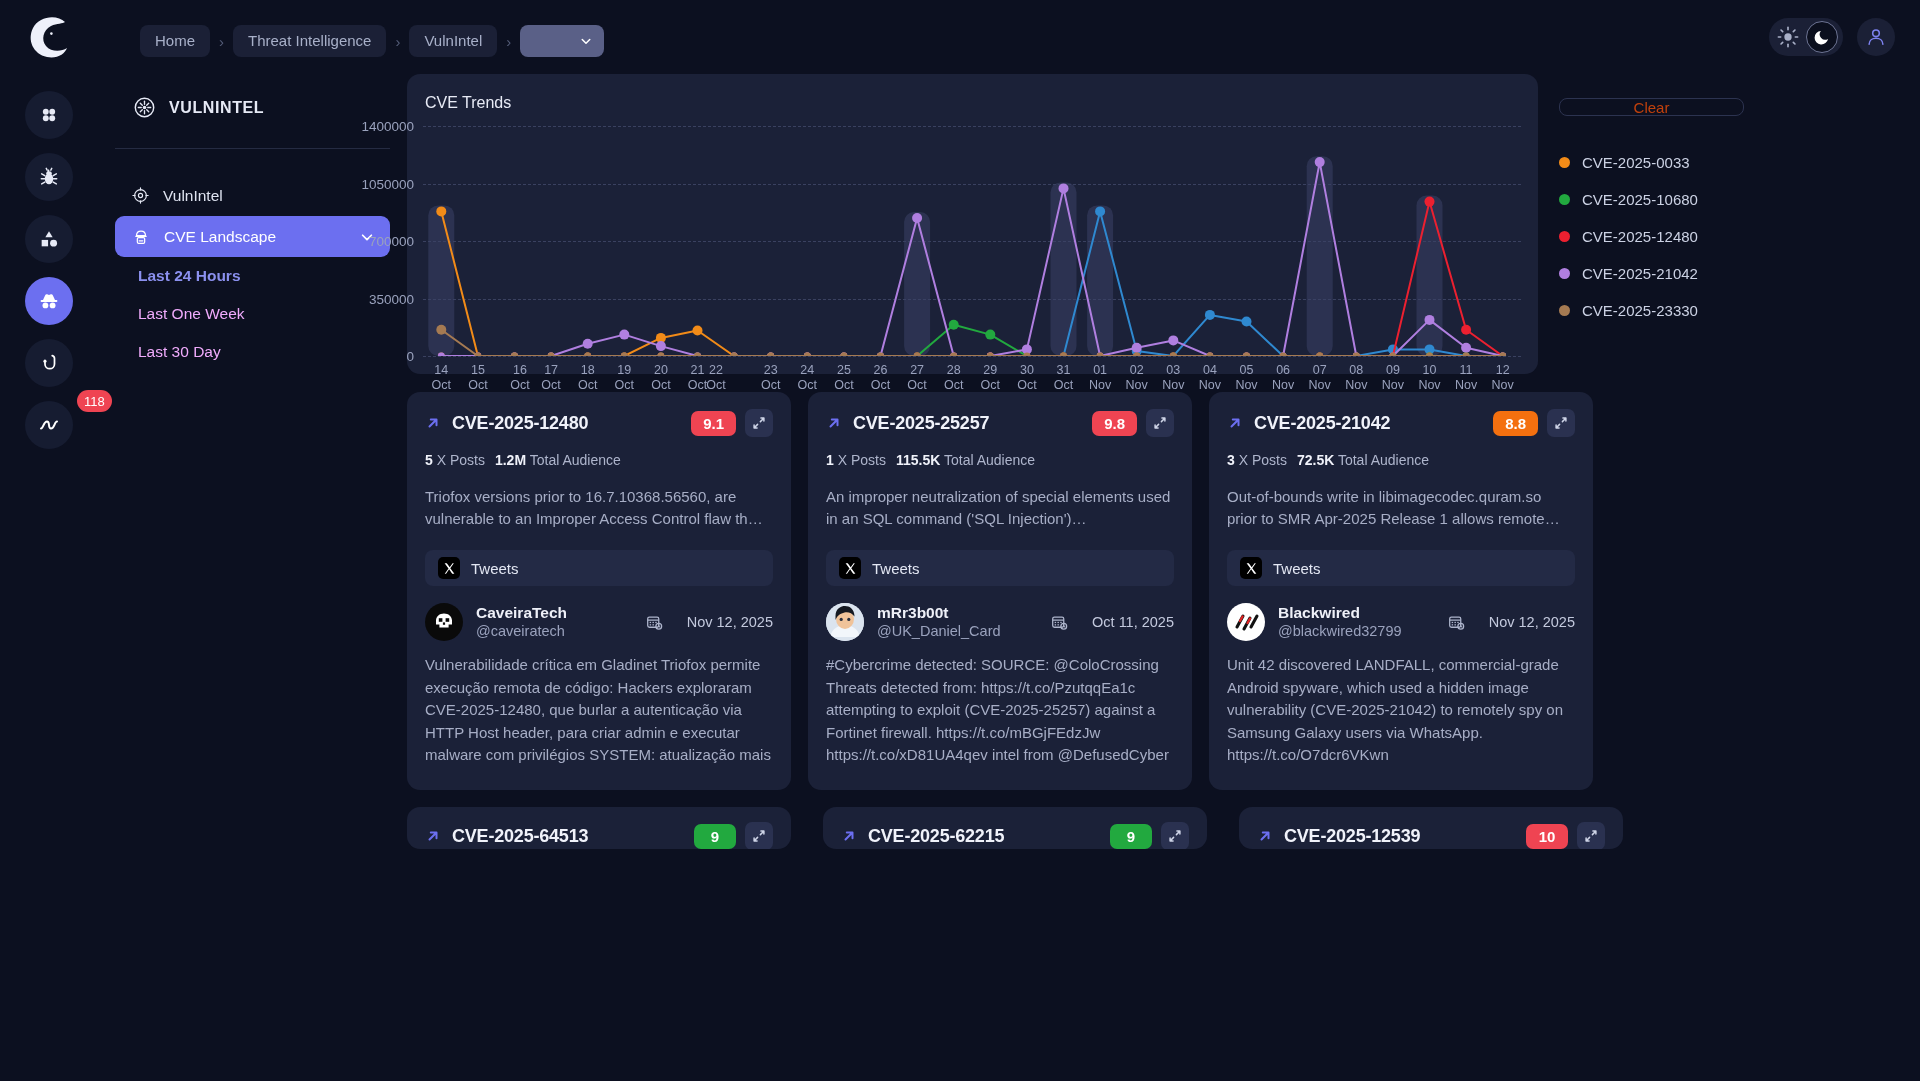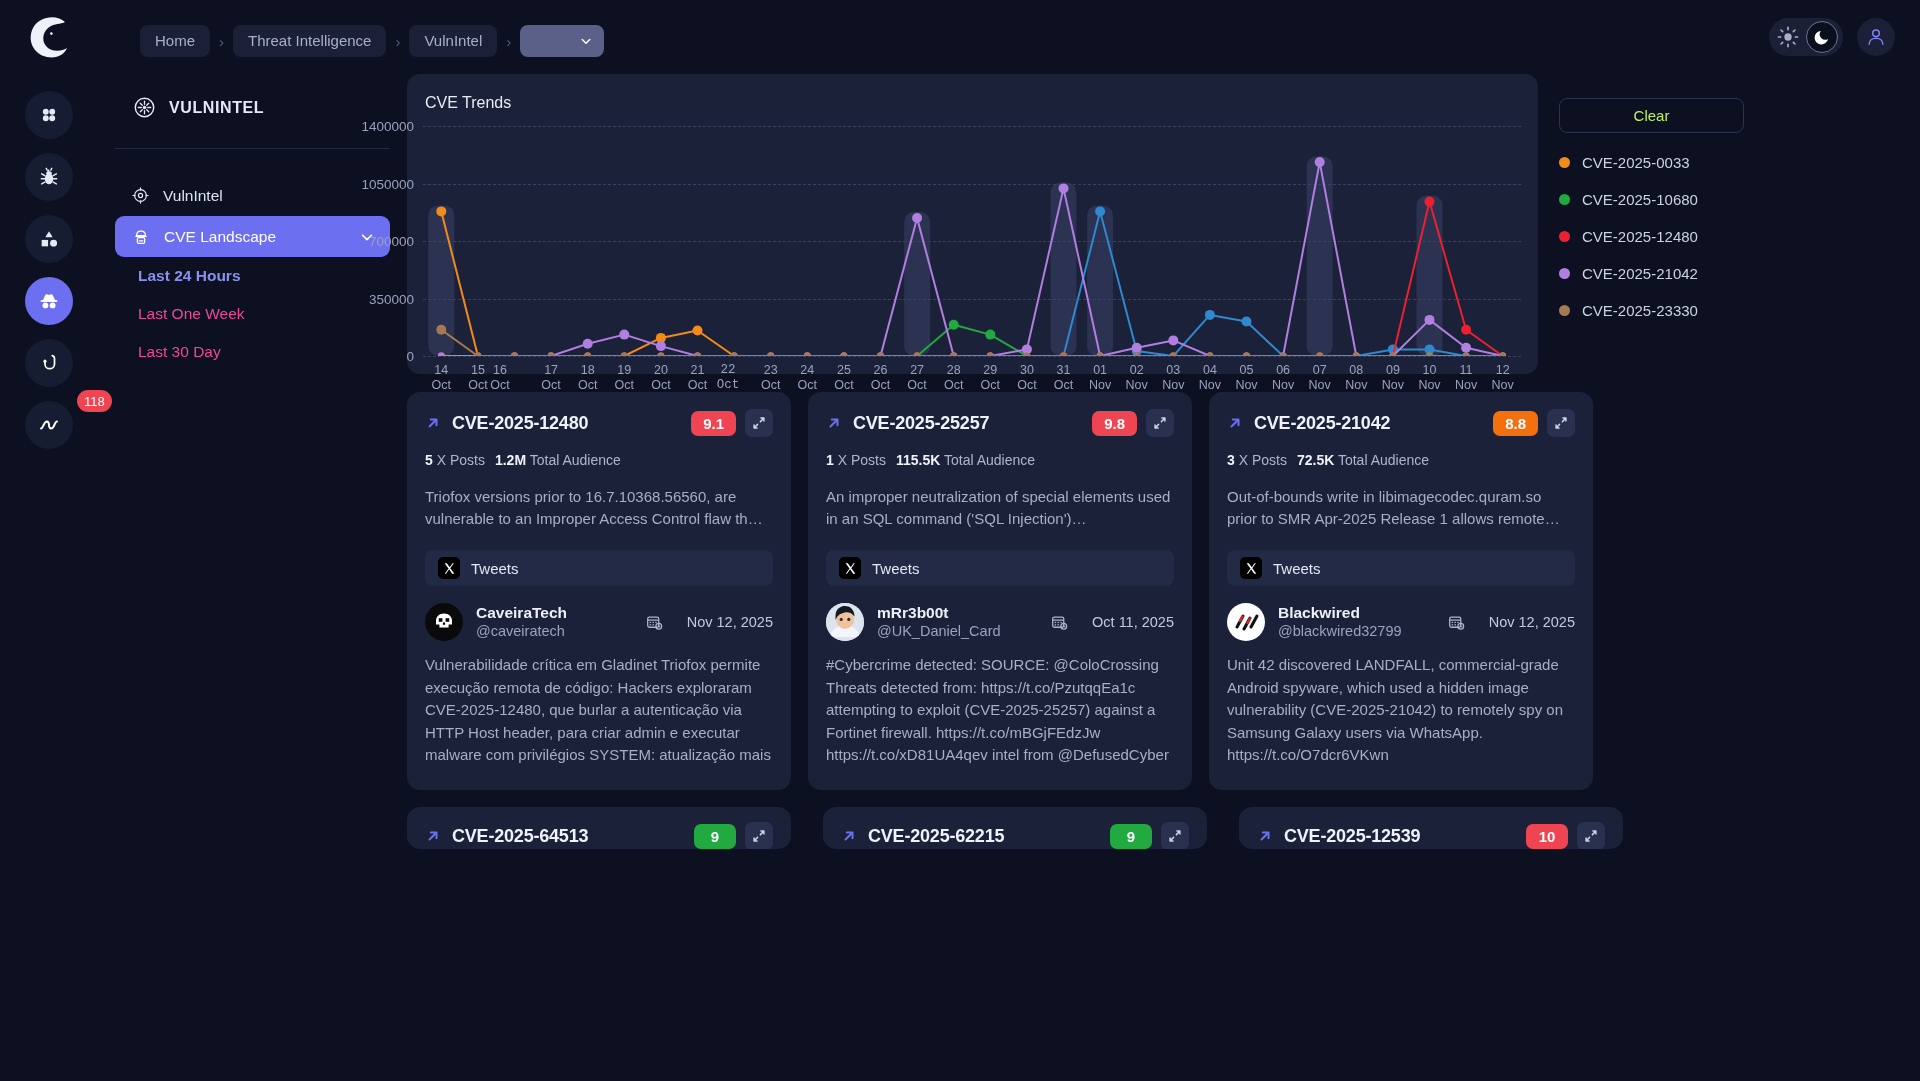--- a/index.html
+++ b/index.html
@@ -65,43 +65,43 @@
   .nav { padding: 26px 0 0 5px; }
   .nav-item {
     display: flex; align-items: center; gap: 13px;
     height: 41px; padding: 0 16px; margin: 0 20px 0 0; border-radius: 9px;
     color: #dfe3f0; font-size: 15.5px;
   }
   .nav-item.active { background: #6c6ff0; color: #ffffff; }
   .nav-item .nav-chev { margin-left: auto; width: 14px; height: 14px; }
   .nav-sub {
     padding: 0 0 0 23px; height: 38px; display: flex; align-items: center;
-    font-size: 15.5px; color: #ec4899;
+    font-size: 15.5px; color: #f0abfc;
   }
   .nav-sub.current { color: #8b90ee; font-weight: 700; }
 
   
   .main { position: absolute; left: 407px; top: 72px; width: 1513px; height: 1009px; }
 
   .chart-card {
     position: absolute; left: 0; top: 2px; width: 1131px; height: 300px;
     background: #1b2138; border-radius: 13px;
   }
   .chart-title { position: absolute; left: 18px; top: 20px; color: #e8ebf6; font-size: 16px; }
 
   .plot { position: absolute; left: 16px; top: 52px; width: 1098px; height: 230px; }
   .ytick { position: absolute; right: 100%; transform: translateY(-50%); margin-right: 9px;
            color: #9aa2bd; font-size: 13.5px; white-space: nowrap; }
   .gridline { position: absolute; left: 0; right: 0; height: 0; border-top: 1.5px dashed #3a4160; }
   .xlab { position: absolute; top: 100%; margin-top: 7px; transform: translateX(-50%);
           color: #9aa2bd; font-size: 12.5px; text-align: center; line-height: 15px; width: 30px; }
 
   .clear-btn {
-    position: absolute; left: 1152px; top: 26px; width: 185px; height: 35px;
-    border: 1px solid #2c3350; border-radius: 8px; color: #bef264; font-size: 15px;
+    position: absolute; left: 1152px; top: 26px; width: 185px; height: 18px;
+    border: 1px solid #2c3350; border-radius: 8px; color: #c2410c; font-size: 15px;
     display: flex; align-items: center; justify-content: center; background: transparent;
   }
   .legend { position: absolute; left: 1152px; top: 72px; width: 300px; }
   .legend-row { display: flex; align-items: center; gap: 12px; height: 37px; }
   .legend-dot { width: 11px; height: 11px; border-radius: 50%; flex: none; }
   .legend-lbl { color: #ccd2e4; font-size: 15px; }
 
   
   .cards { position: absolute; left: 0; top: 320px; width: 1513px; }
   .card-row { display: flex; gap: 17px; }
@@ -331,27 +331,27 @@
           <div class="gridline" style="top: 172.5px;"></div>
           <div class="ytick" style="top: 172.5px;">350000</div>
           <div class="gridline" style="top: 115px;"></div>
           <div class="ytick" style="top: 115px;">700000</div>
           <div class="gridline" style="top: 57.5px;"></div>
           <div class="ytick" style="top: 57.5px;">1050000</div>
           <div class="gridline" style="top: 0px;"></div>
           <div class="ytick" style="top: 0px;">1400000</div>
           <div class="xlab" style="left: 18.3px;">14<br>Oct</div>
           <div class="xlab" style="left: 54.9px;">15<br>Oct</div>
-          <div class="xlab" style="left: 77px;">16<br>Oct</div>
+          <div class="xlab" style="left: 97px;">16<br>Oct</div>
           <div class="xlab" style="left: 128.1px;">17<br>Oct</div>
           <div class="xlab" style="left: 164.7px;">18<br>Oct</div>
           <div class="xlab" style="left: 201.3px;">19<br>Oct</div>
           <div class="xlab" style="left: 237.9px;">20<br>Oct</div>
           <div class="xlab" style="left: 274.5px;">21<br>Oct</div>
-          <div class="xlab" style="left: 305px; font-family: Liberation Mono, monospace;">22<br>Oct</div>
+          <div class="xlab" style="left: 293px;">22<br>Oct</div>
           <div class="xlab" style="left: 347.7px;">23<br>Oct</div>
           <div class="xlab" style="left: 384.3px;">24<br>Oct</div>
           <div class="xlab" style="left: 420.9px;">25<br>Oct</div>
           <div class="xlab" style="left: 457.5px;">26<br>Oct</div>
           <div class="xlab" style="left: 494.1px;">27<br>Oct</div>
           <div class="xlab" style="left: 530.7px;">28<br>Oct</div>
           <div class="xlab" style="left: 567.3px;">29<br>Oct</div>
           <div class="xlab" style="left: 603.9px;">30<br>Oct</div>
           <div class="xlab" style="left: 640.5px;">31<br>Oct</div>
           <div class="xlab" style="left: 677.1px;">01<br>Nov</div>

